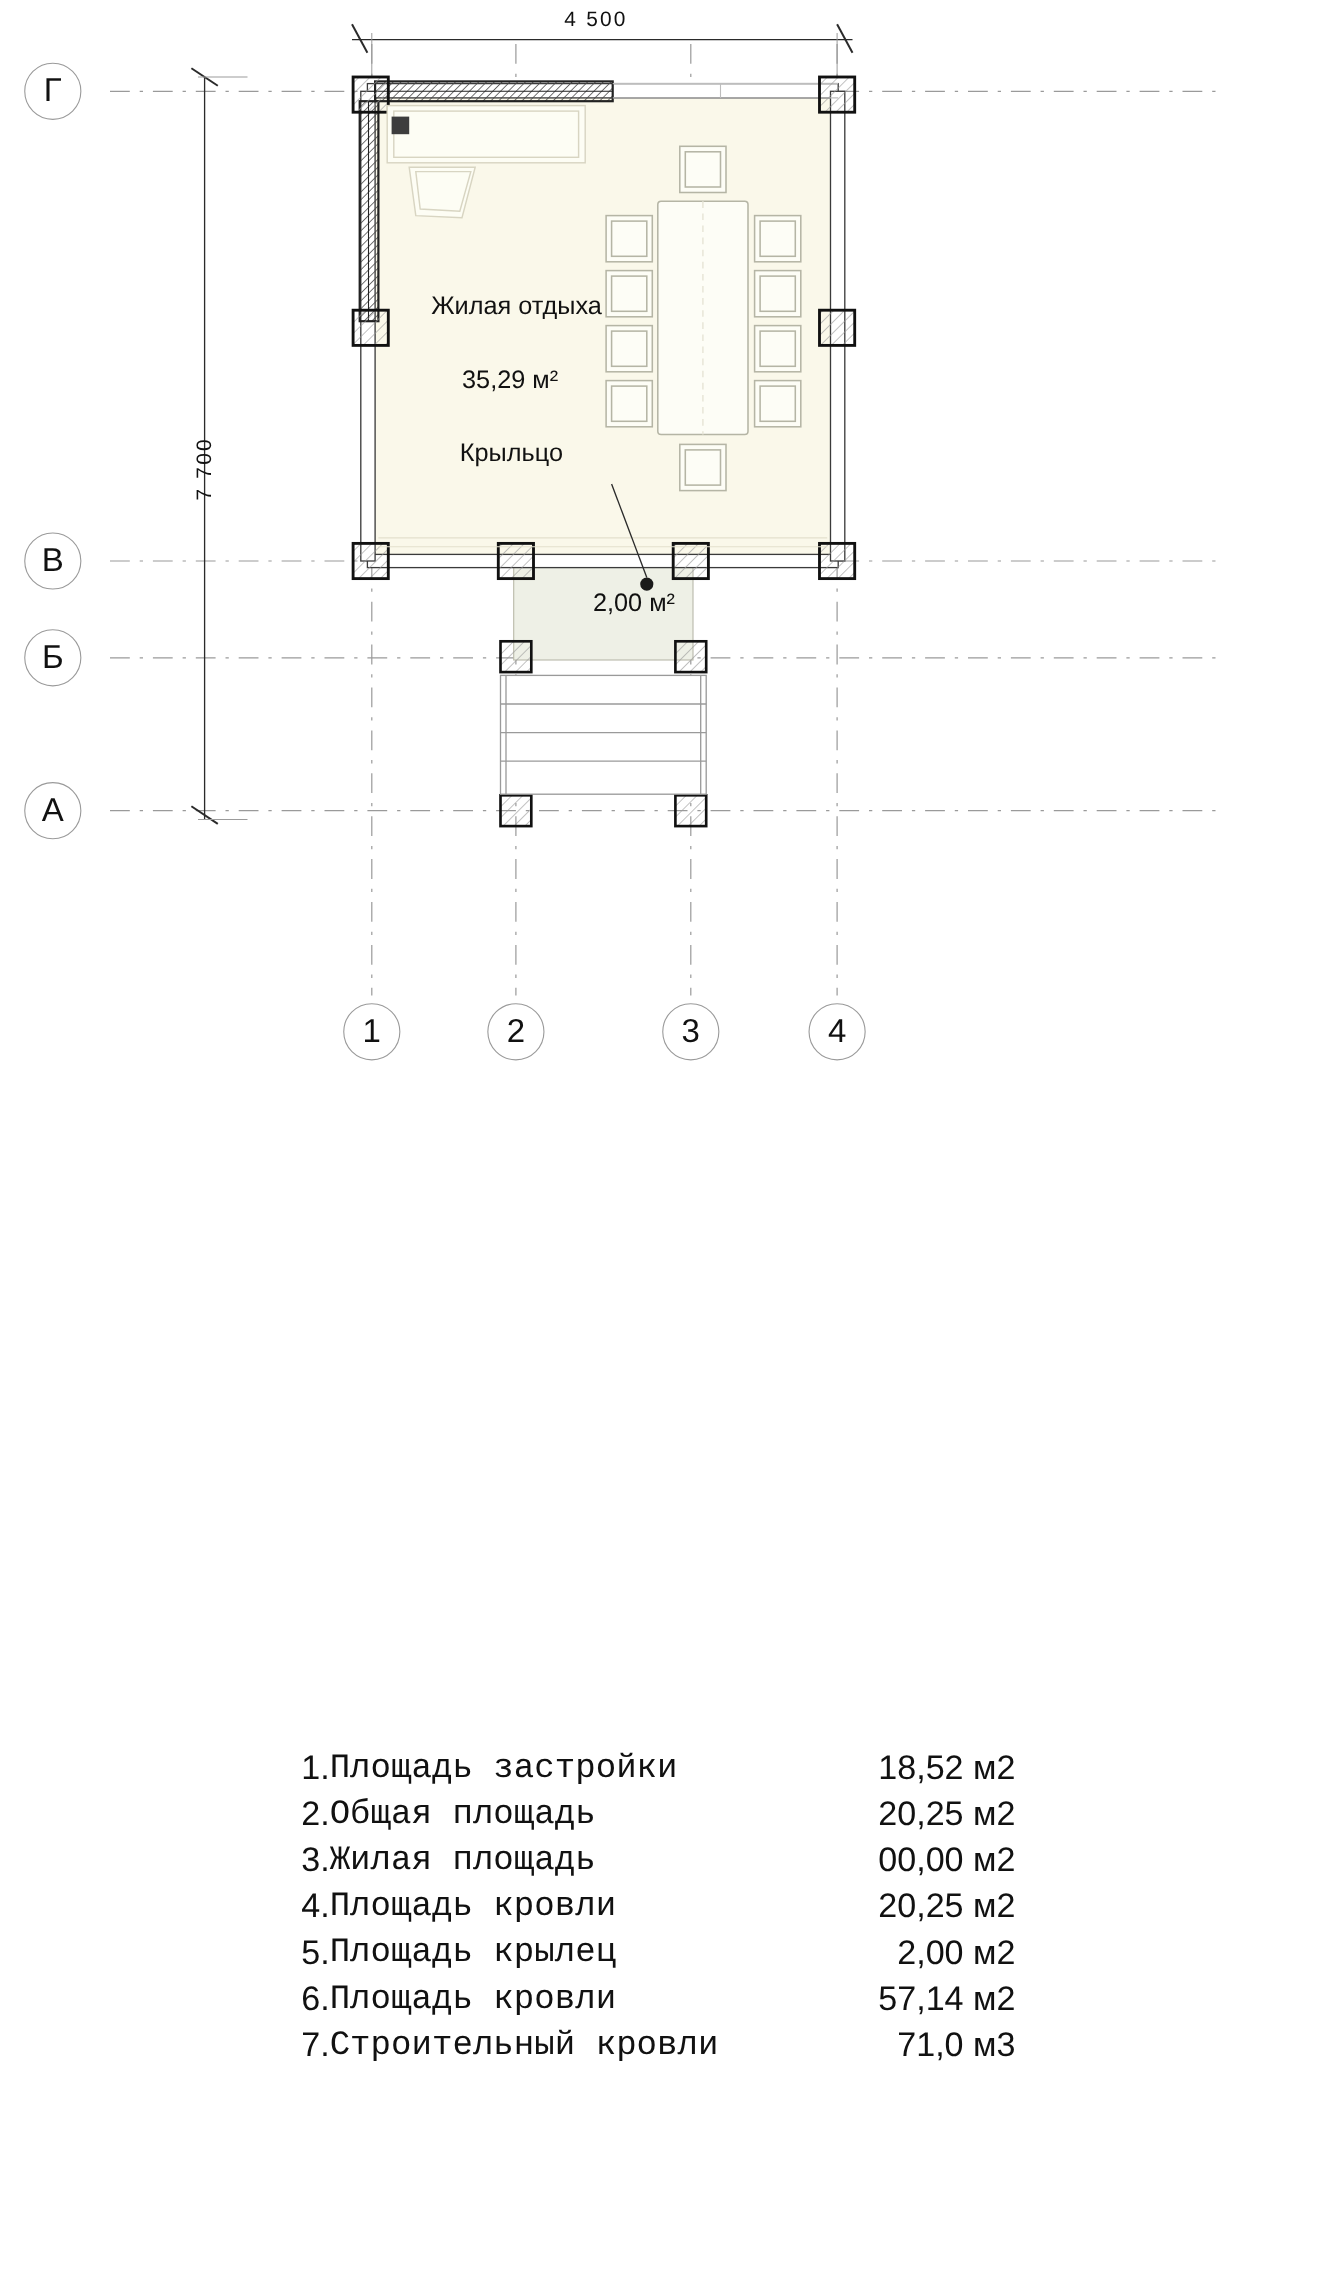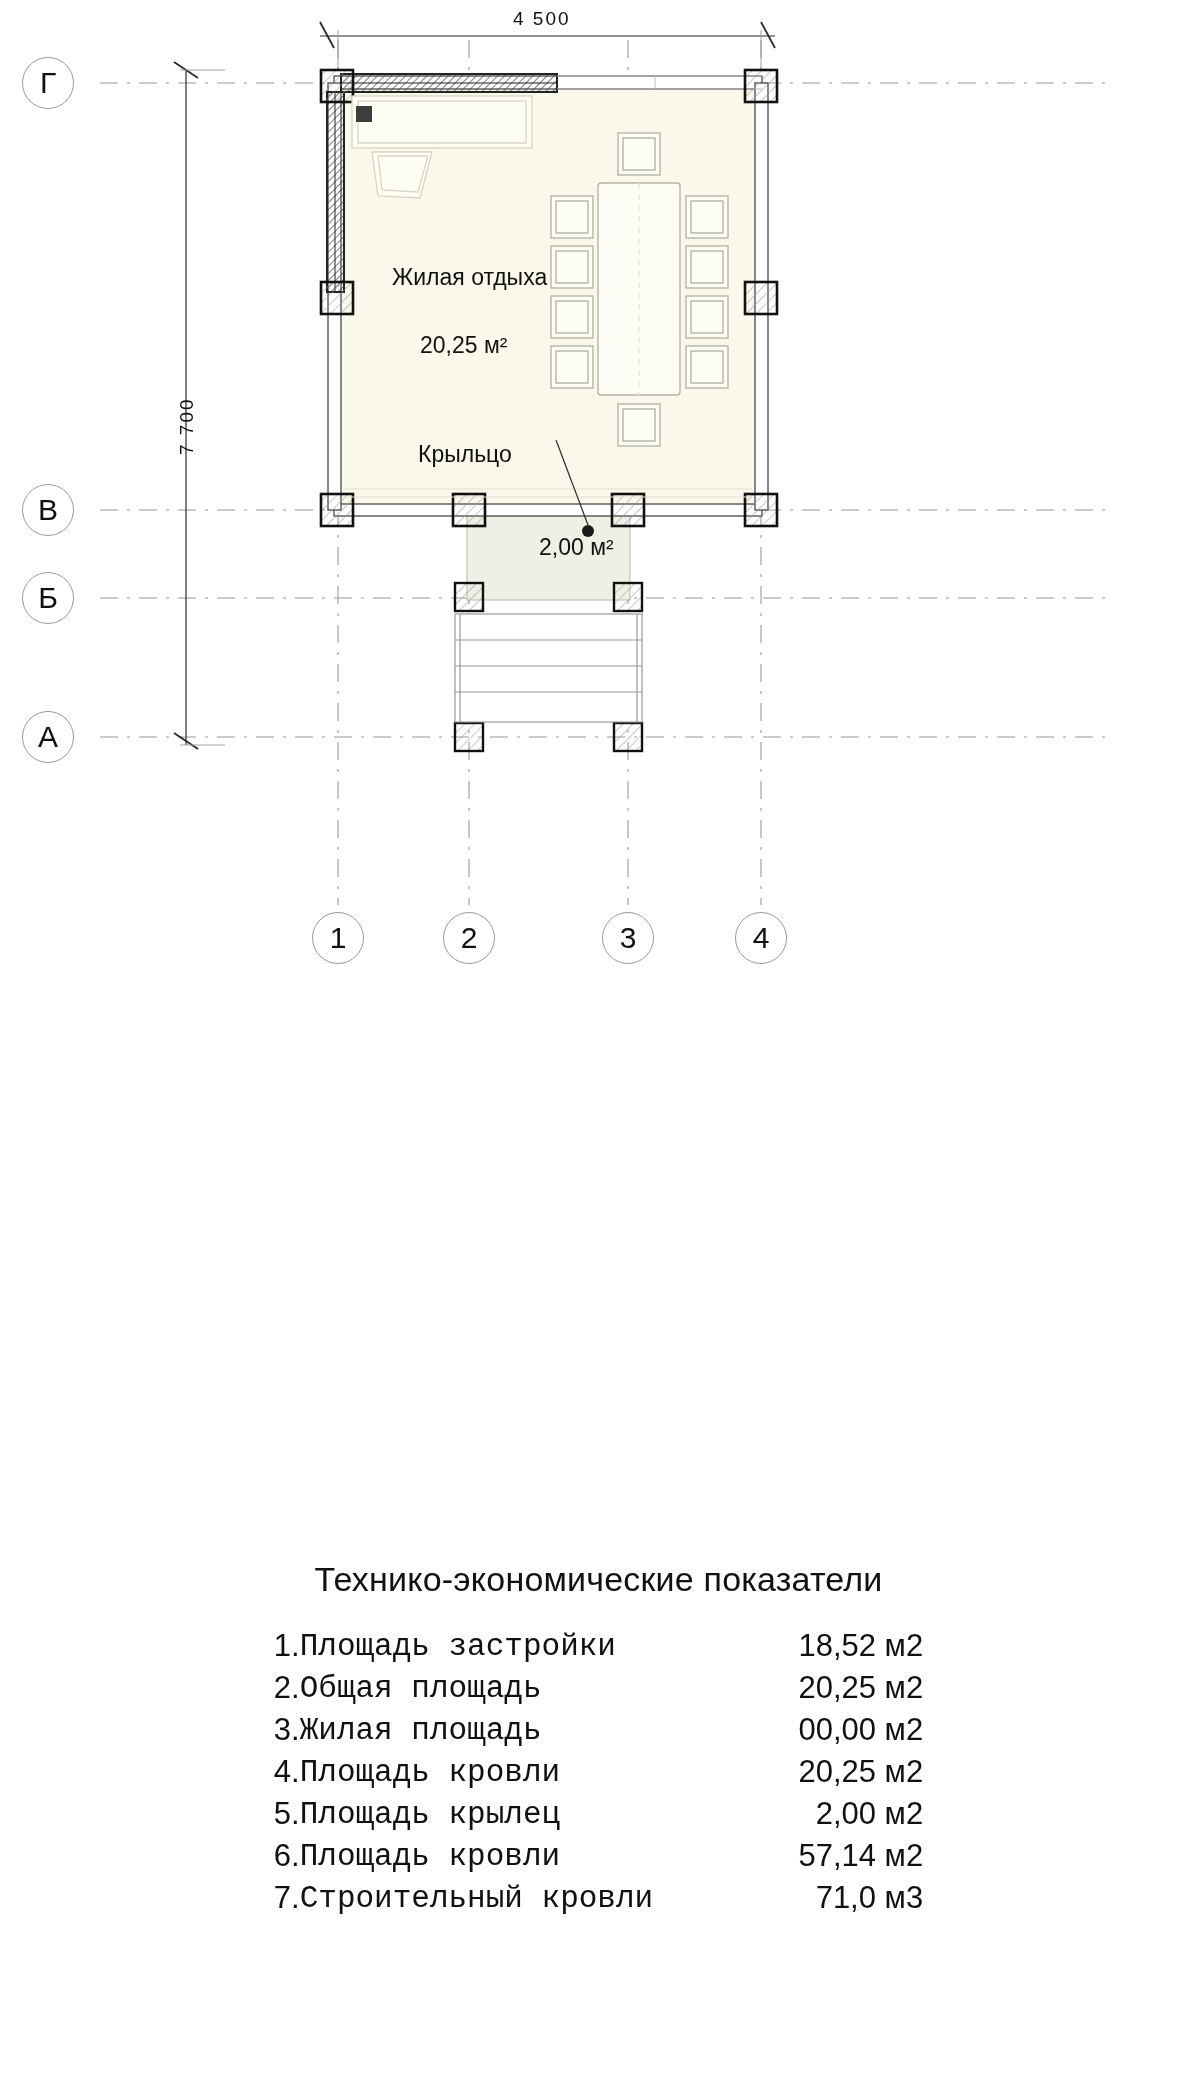--- a/index.html
+++ b/index.html
@@ -260,27 +260,26 @@
   <div class="axis-circle" style="left:22px; top:711px;">А</div>
 
   
   <div class="axis-circle" style="left:312px; top:912px;">1</div>
   <div class="axis-circle" style="left:443px; top:912px;">2</div>
   <div class="axis-circle" style="left:602px; top:912px;">3</div>
   <div class="axis-circle" style="left:735px; top:912px;">4</div>
 
   
   <div class="room-label" style="left:392px; top:264px;">Жилая отдыха</div>
-  <div class="room-label" style="left:420px; top:332px;">20,25 м²</div>
-  <div class="room-label" style="left:418px; top:441px;">Крыльцо</div>
+  <div class="room-label" style="left:420px; top:332px;">35,29 м²</div>
+  <div class="room-label" style="left:418px; top:398px;">Крыльцо</div>
   <div class="room-label" style="left:539px; top:534px;">2,00 м²</div>
 </div>
 
 <div id="tep">
-  <h2>Технико-экономические показатели</h2>
   <table>
     <tbody>
       <tr>
         <td class="num">1.</td>
         <td class="name">Площадь застройки</td>
         <td class="val">18,52 м2</td>
       </tr>
       <tr>
         <td class="num">2.</td>
         <td class="name">Общая площадь</td>

